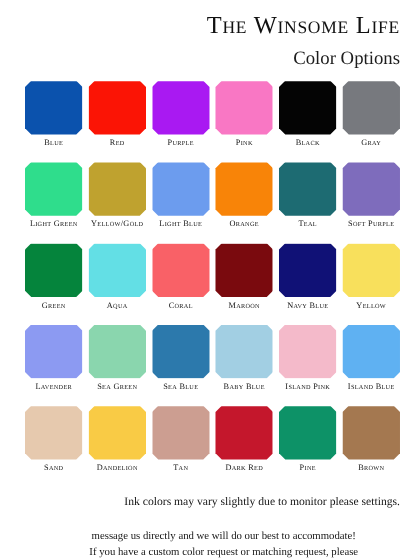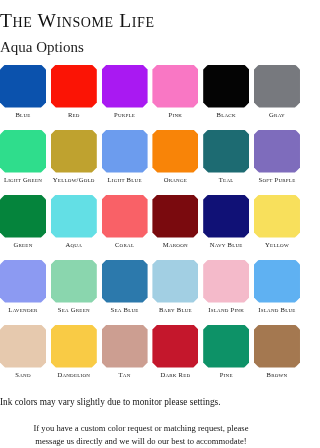--- a/index.html
+++ b/index.html
@@ -14,21 +14,21 @@
     color: #1a1a1a;
     overflow: hidden;
   }
   .page {
     width: 320px;
     height: 448px;
     box-sizing: border-box;
     padding: 0;
     display: flex;
     flex-direction: column;
-    align-items: flex-start;
+    align-items: flex-end;
     background: #ffffff;
   }
 
   
   .title {
     font-size: 19.5px;
     font-variant: small-caps;
     letter-spacing: 0.6px;
     font-weight: 400;
     margin: 11px 0 0 0;
@@ -103,21 +103,21 @@
     width: 282px;
   }
 </style>
 </head>
 <body>
 
 <div class="page">
 
   <div class="title">The Winsome Life</div>
 
-  <div class="subtitle">Aqua Options</div>
+  <div class="subtitle">Color Options</div>
 
   <div class="grid" id="swatch-grid">
       <div class="row">
         <div class="cell">
           <div class="swatch" style="background: rgb(11, 82, 173);"></div>
           <div class="label">Blue</div>
         </div>
         <div class="cell">
           <div class="swatch" style="background: rgb(251, 20, 5);"></div>
           <div class="label">Red</div>
@@ -241,17 +241,17 @@
         <div class="cell">
           <div class="swatch" style="background: rgb(164, 120, 80);"></div>
           <div class="label">Brown</div>
         </div>
       </div>
     </div>
 
   <div class="note-main">Ink colors may vary slightly due to monitor please settings.</div>
 
   <div class="note-custom">
+    <div>message us directly and we will do our best to accommodate!</div>
     <div>If you have a custom color request or matching request, please</div>
-    <div>message us directly and we will do our best to accommodate!</div>
   </div>
 
 </div>
 
 </body></html>

